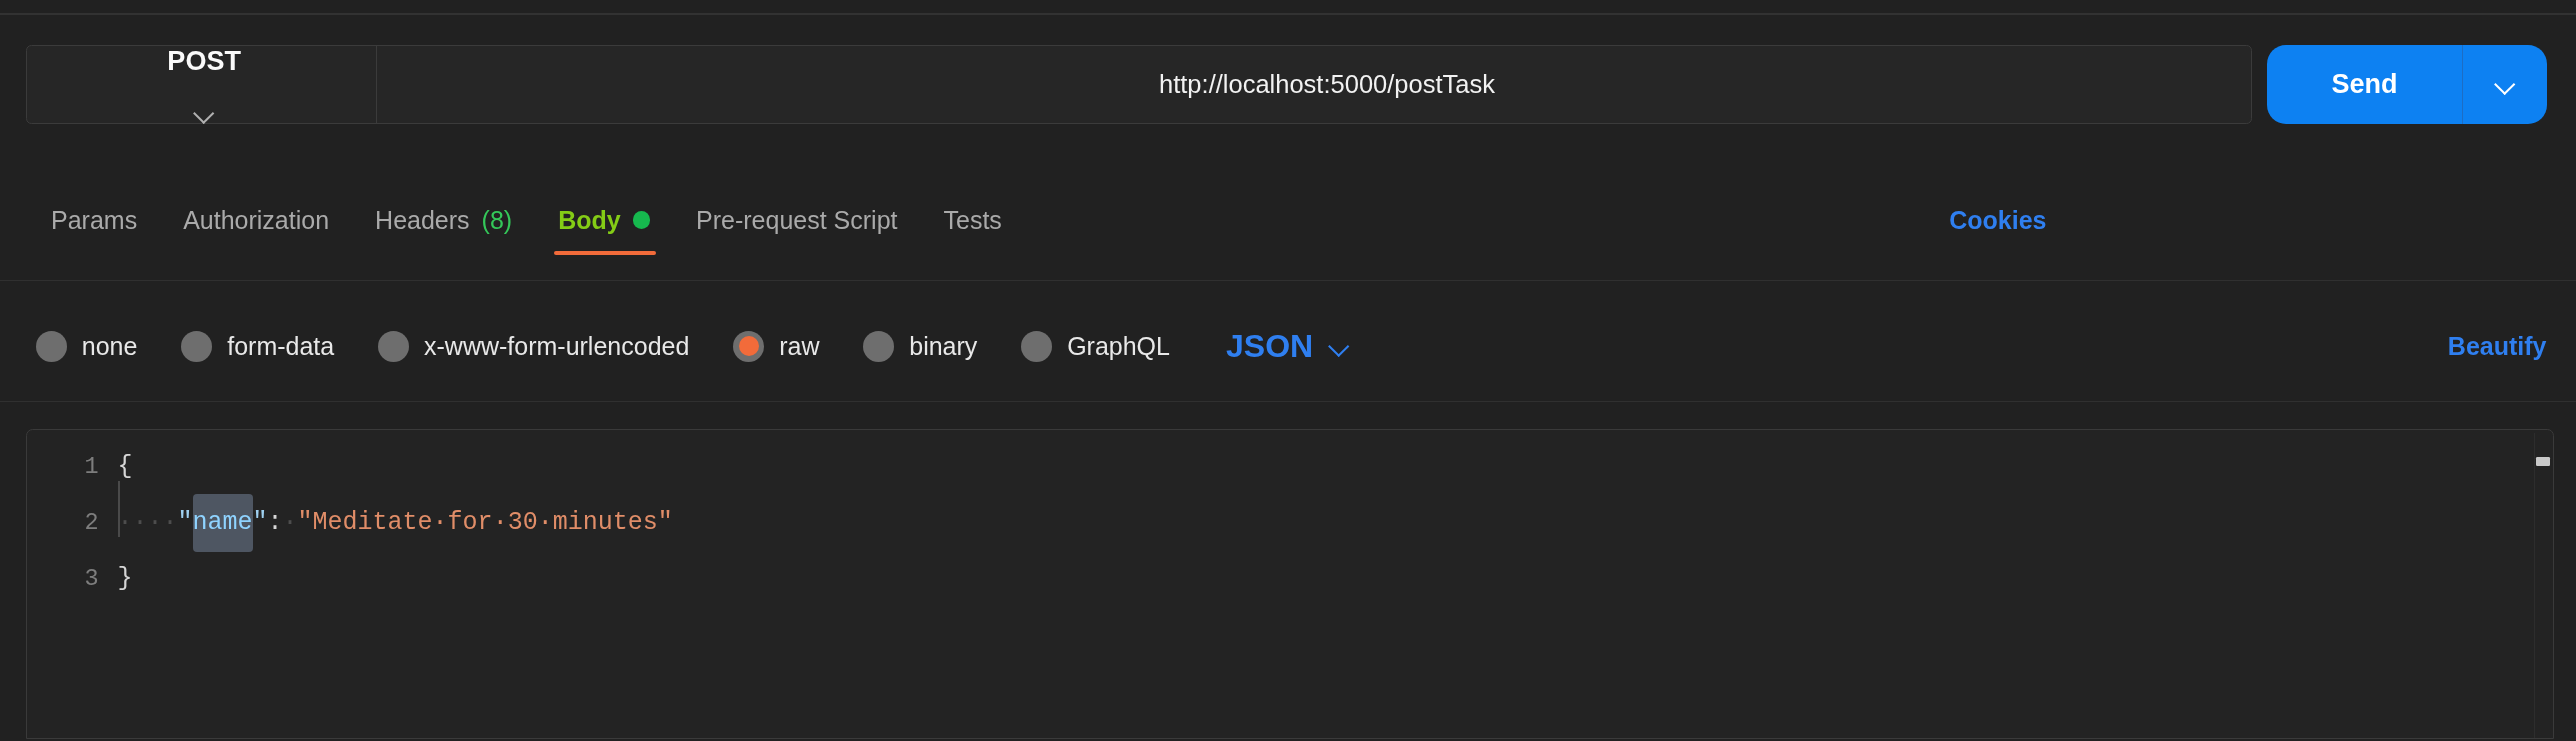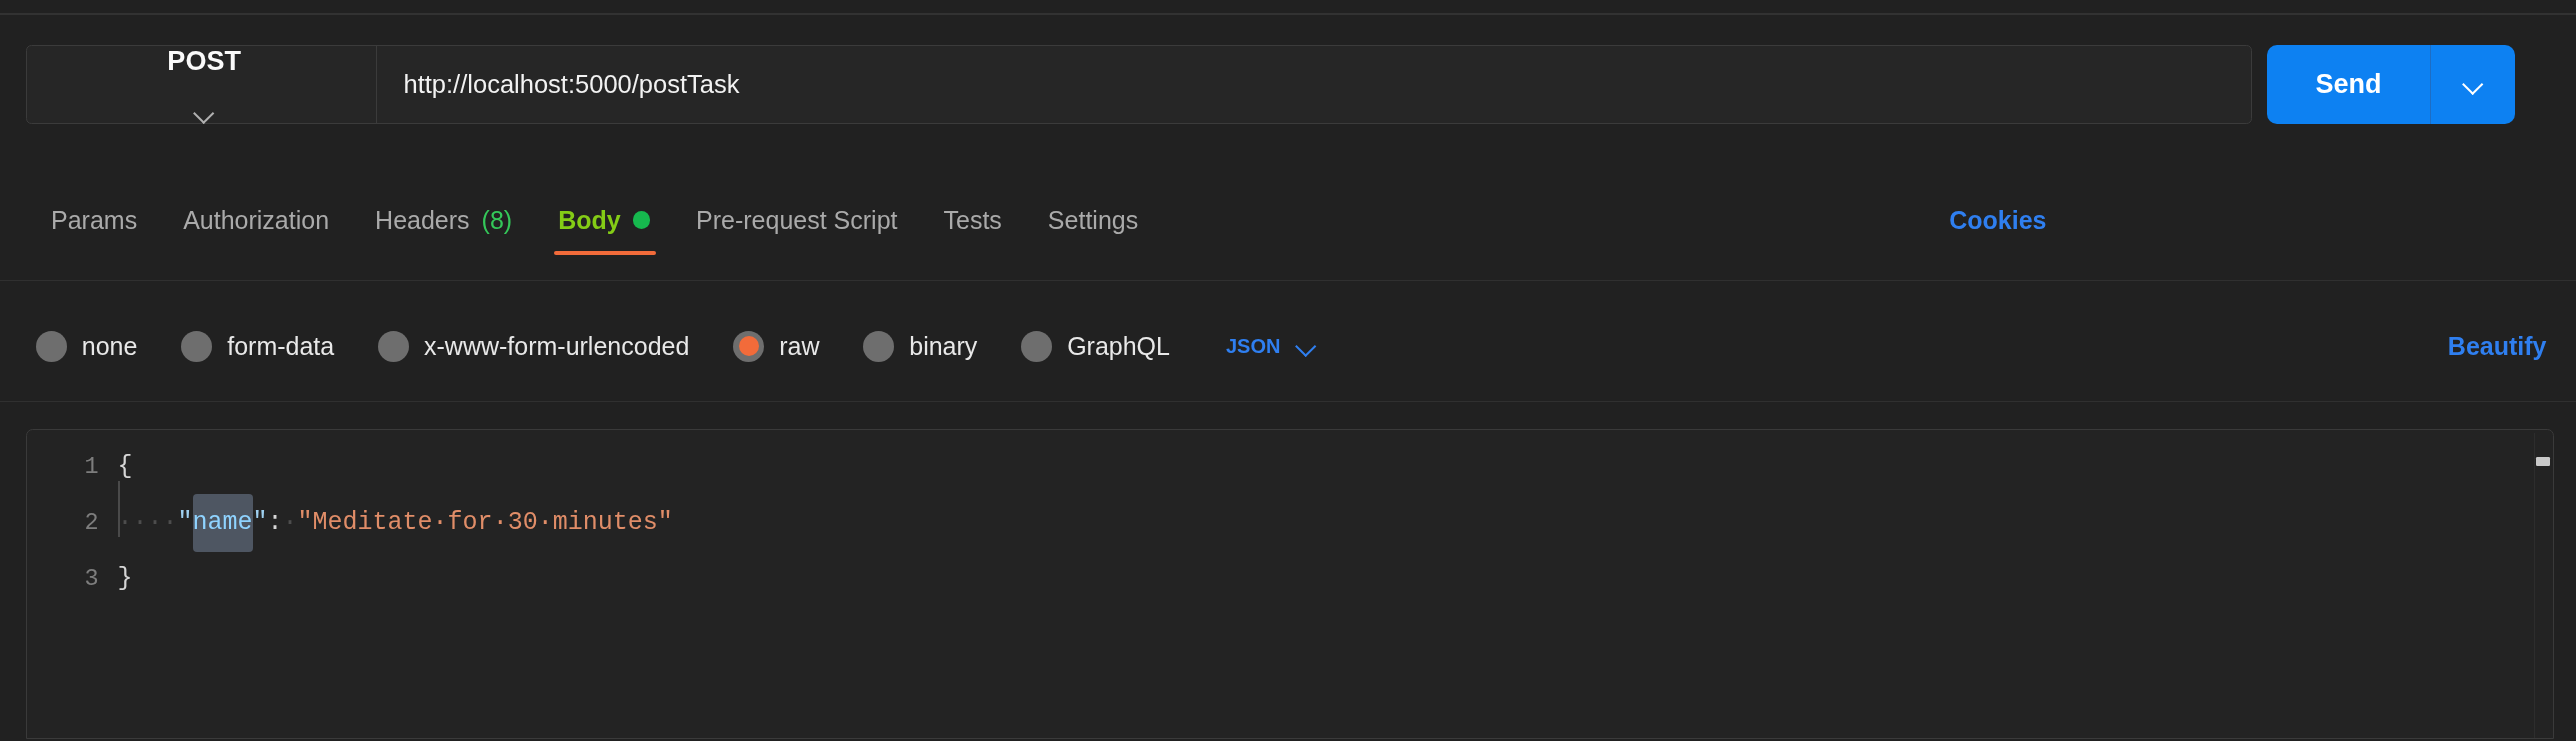--- a/index.html
+++ b/index.html
@@ -83,35 +83,36 @@
     border-right-color: #ffffff;
     border-bottom-color: #ffffff;
   }
 
   .url-input {
     flex: 1;
     display: flex;
     align-items: center;
     padding-left: 27px;
     cursor: text;
+    justify-content: center;
   }
   .url-text {
     color: #f2f2f2;
     font-size: 25.5px;
     font-weight: 400;
     white-space: nowrap;
   }
 
   
   .send-group {
     position: absolute;
     left: 2267px; top: 18px;
-    width: 248px; height: 79px;
-    display: flex;
-    border-radius: 10px;
+    width: 280px; height: 79px;
+    display: flex;
+    border-radius: 19px;
     overflow: hidden;
   }
   .send-btn {
     flex: 1;
     background: #0d81f2;
     display: flex;
     align-items: center;
     justify-content: center;
     cursor: pointer;
     border: none;
@@ -247,21 +248,21 @@
 
   .format-select {
     display: flex;
     align-items: center;
     gap: 16px;
     margin-left: 12px;
     cursor: pointer;
   }
   .format-label {
     color: #2f7ff0;
-    font-size: 20px;
+    font-size: 32px;
     font-weight: 700;
   }
   .caret-blue {
     display: inline-block;
     width: 20px; height: 20px;
     position: relative;
   }
   .caret-blue::before {
     content: "";
     position: absolute;
@@ -421,23 +422,20 @@
       </div>
 
       <div class="tab">
         <span class="tab-label">Pre-request Script</span>
       </div>
 
       <div class="tab">
         <span class="tab-label">Tests</span>
       </div>
 
-      <div class="tab">
-        <span class="tab-label">Settings</span>
-      </div>
 
     </div>
 
     <div class="cookies-link">Cookies</div>
 
   </div>
 
   <div class="hr hr-1"></div>
 
   <div class="bodytype-row">

